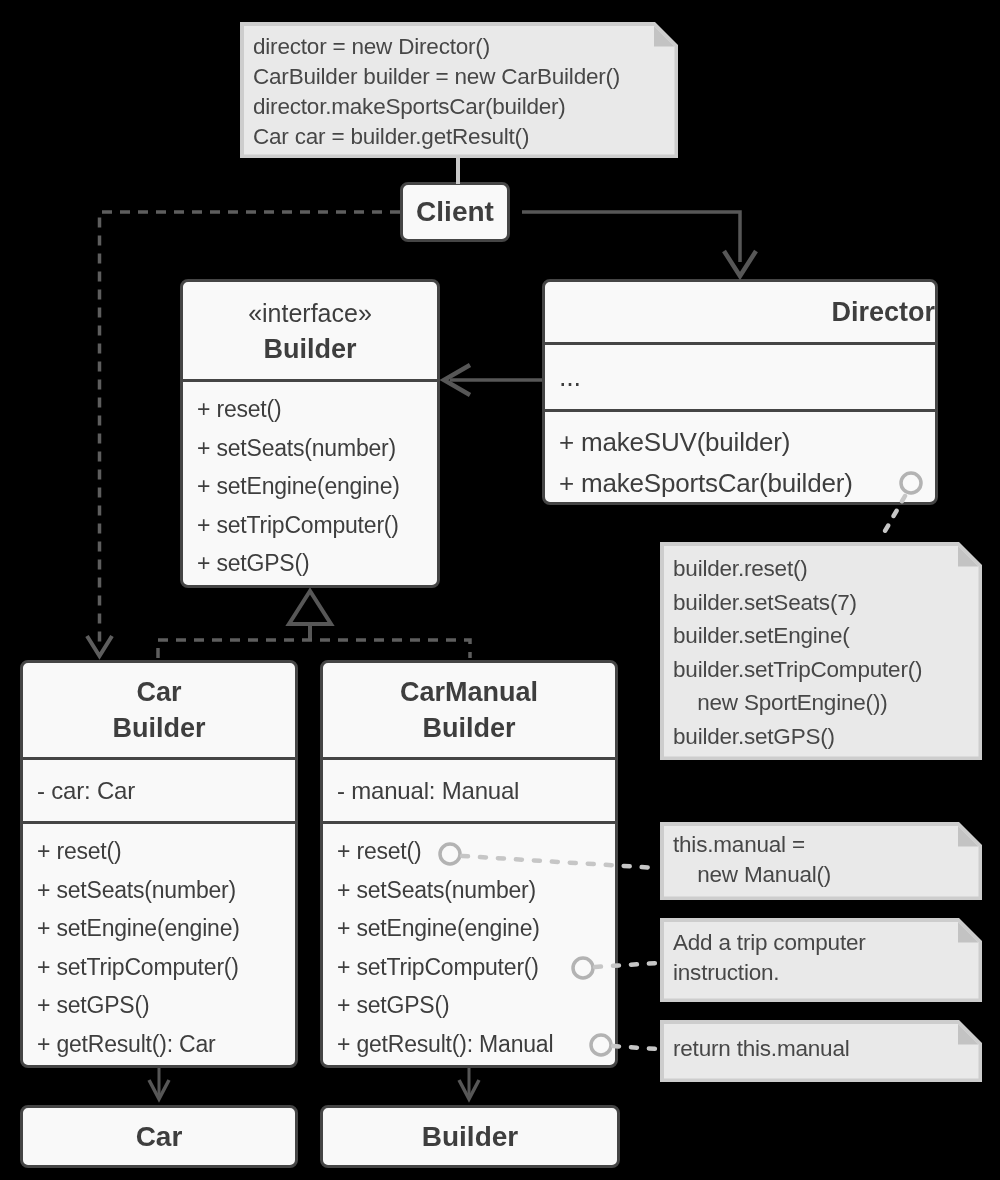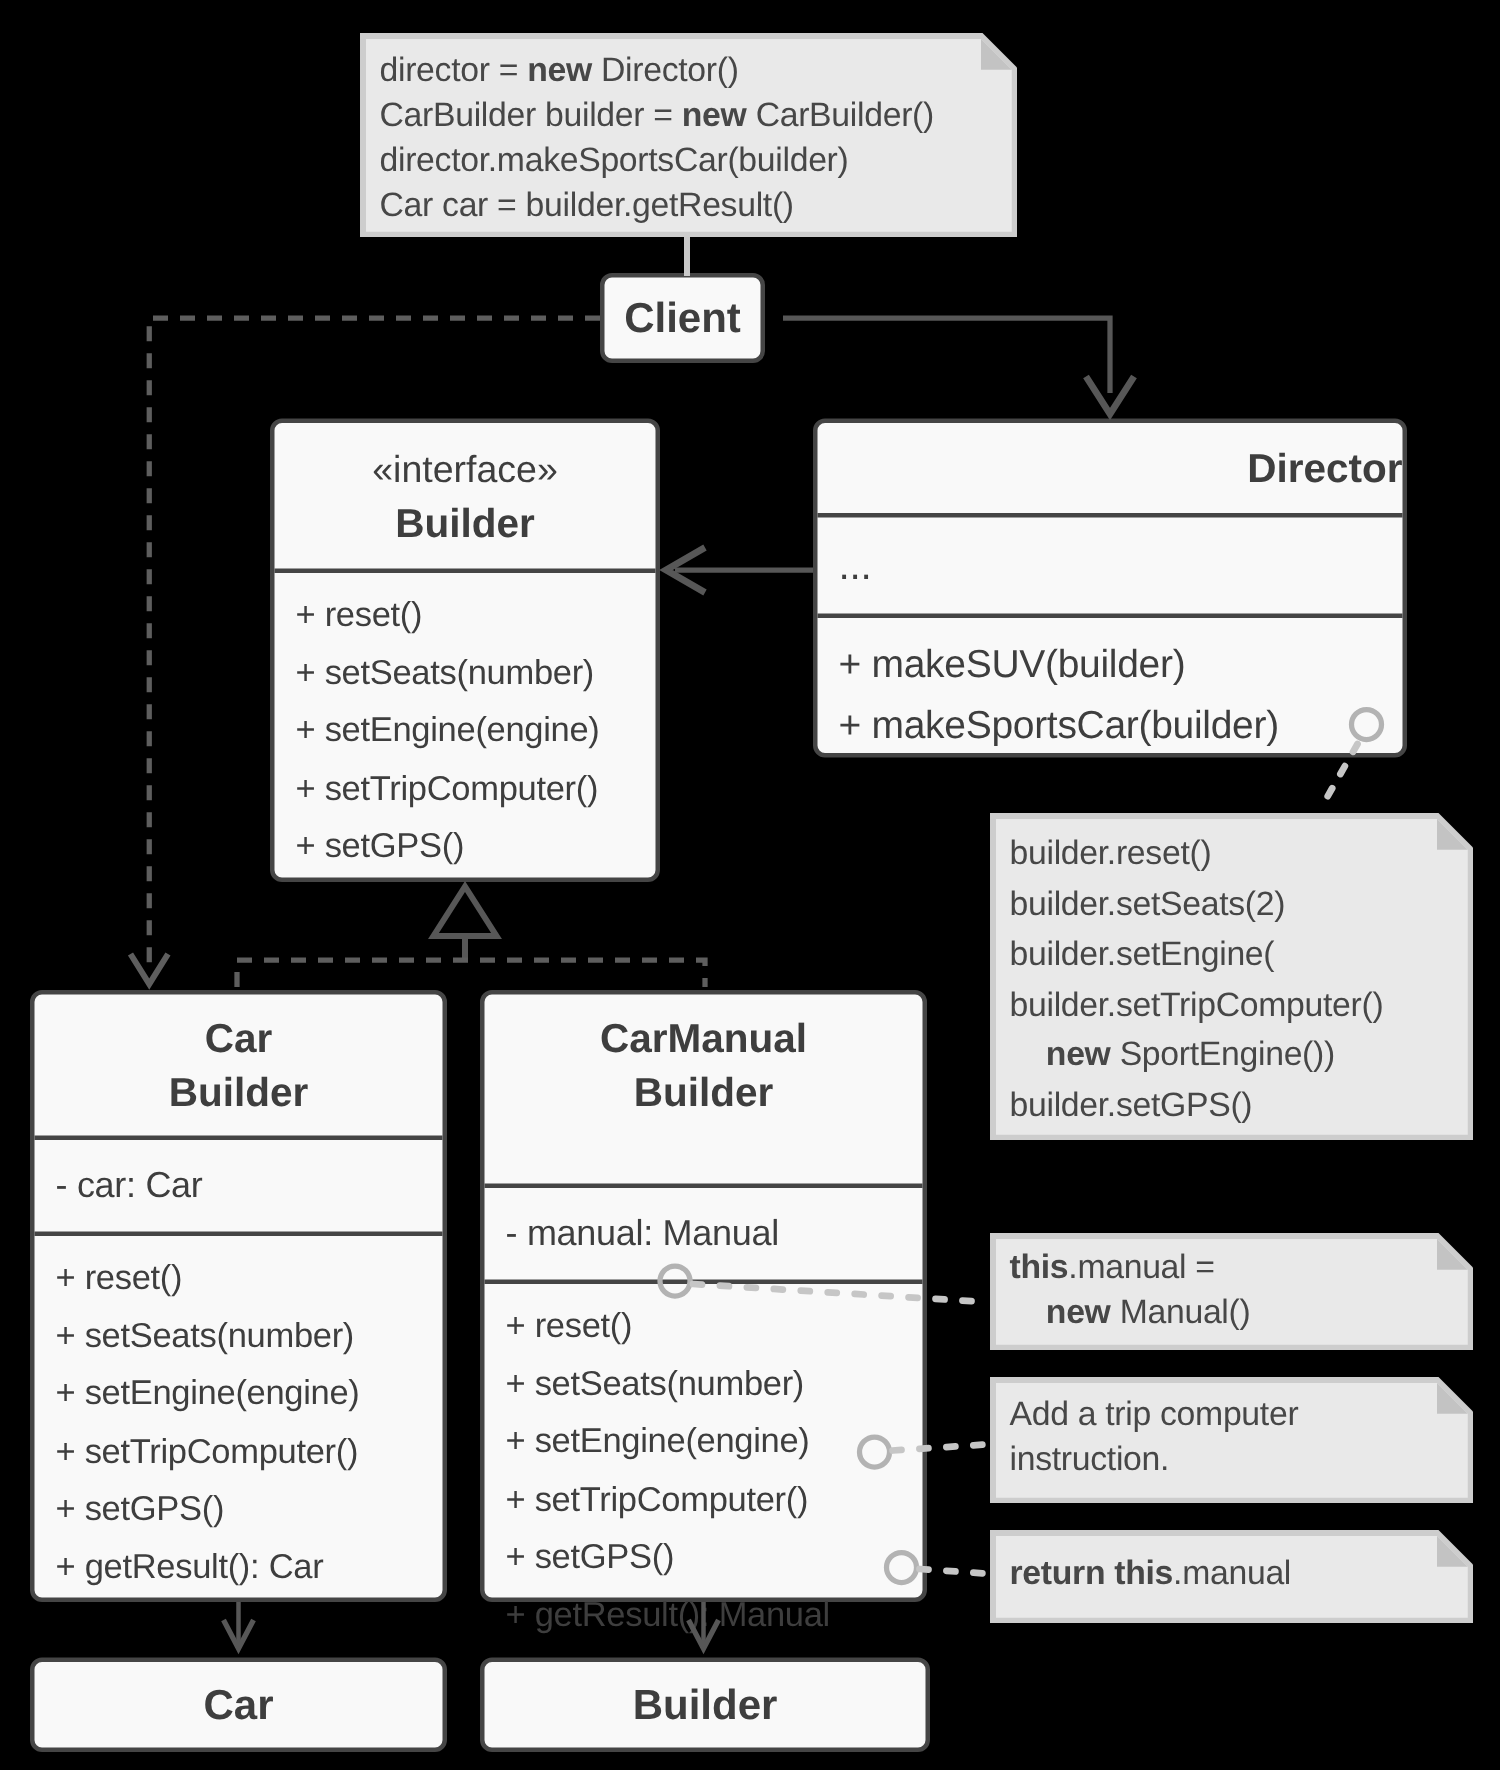--- a/index.html
+++ b/index.html
@@ -33,21 +33,21 @@
   
   .note{position:absolute;}
   .note-bg{position:absolute;inset:0;background:#cdcdcd;
     clip-path:polygon(0 0,calc(100% - 23px) 0,100% 23px,100% 100%,0 100%);}
   .note-bg::after{content:"";position:absolute;inset:3.5px;background:#e9e9e9;
     clip-path:polygon(0 0,calc(100% - 21px) 0,100% 21px,100% 100%,0 100%);}
   .note-flap{position:absolute;top:3.5px;right:3.5px;width:21px;height:21px;background:#c3c3c3;
     clip-path:polygon(0 0,100% 100%,0 100%);}
   .note-content{position:relative;padding:10px 0 0 13px;}
   .rich-line{font-size:22.5px;line-height:30px;white-space:pre;color:#474747;letter-spacing:-0.2px;}
-  .rich-line .b{font-weight:bold;text-align:center;}
+  .rich-line .b{font-weight:normal;text-align:center;}
   .lh33 .rich-line{line-height:33.5px;}
   
   #overlay{position:absolute;left:0;top:0;z-index:10;pointer-events:none;}
 </style>
 </head>
 <body>
 
 <div id="stage">
 
   <div class="note" style="left:240px;top:22px;width:438px;height:136px;">
@@ -90,21 +90,21 @@
         <div class="member-line">+ makeSUV(builder)</div>
         <div class="member-line">+ makeSportsCar(builder)</div>
       </div>
   </div>
 
   <div class="note lh33" style="left:660px;top:542px;width:322px;height:218px;">
     <div class="note-bg"></div>
     <div class="note-flap"></div>
     <div class="note-content">
         <div class="rich-line"><span>builder.reset()</span></div>
-        <div class="rich-line"><span>builder.setSeats(2)</span></div>
+        <div class="rich-line"><span>builder.setSeats(7)</span></div>
         <div class="rich-line"><span>builder.setEngine(</span></div>
         <div class="rich-line"><span>builder.setTripComputer()</span></div>
         <div class="rich-line"><span>    </span><span class="b">new</span><span> SportEngine())</span></div>
         <div class="rich-line"><span>builder.setGPS()</span></div>
       </div>
   </div>
 
   <div class="uml-box" style="left:20px;top:660px;width:278px;height:408px;">
     <div class="uml-head" style="height:94px;">
       <span>Car</span>
@@ -121,21 +121,21 @@
         <div class="member-line">+ setGPS()</div>
         <div class="member-line">+ getResult(): Car</div>
       </div>
   </div>
 
   <div class="uml-box" style="left:320px;top:660px;width:298px;height:408px;">
     <div class="uml-head" style="height:94px;">
       <span>CarManual</span>
       <span>Builder</span>
     </div>
-    <div class="uml-field uml-sep" style="height:61px;margin-top:32px;">
+    <div class="uml-field uml-sep" style="height:61px;">
       <span>- manual: Manual</span>
     </div>
     <div class="uml-methods uml-sep">
         <div class="member-line">+ reset()</div>
         <div class="member-line">+ setSeats(number)</div>
         <div class="member-line">+ setEngine(engine)</div>
         <div class="member-line">+ setTripComputer()</div>
         <div class="member-line">+ setGPS()</div>
         <div class="member-line">+ getResult(): Manual</div>
       </div>

